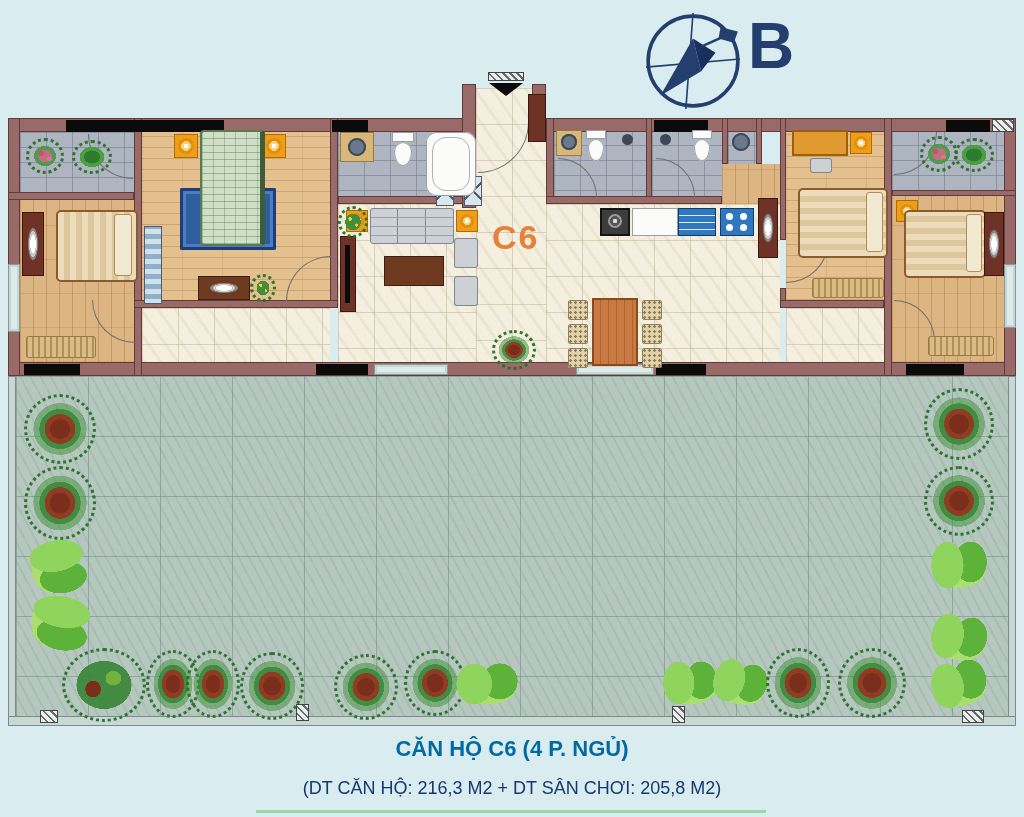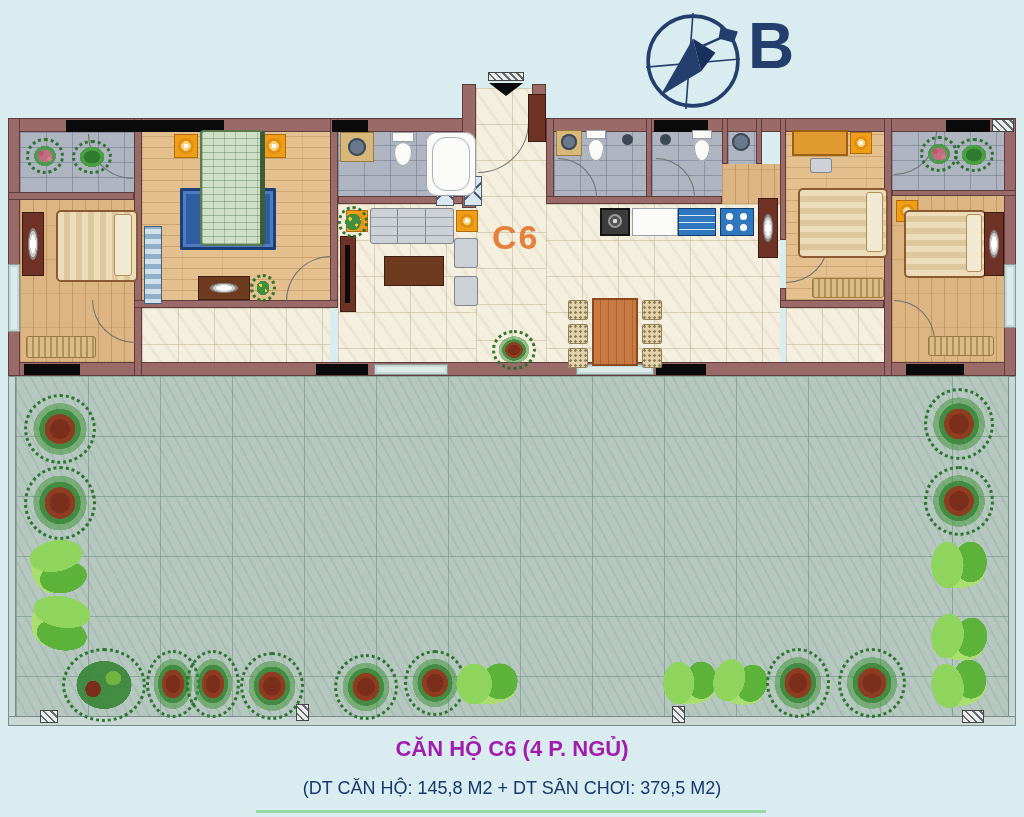--- a/index.html
+++ b/index.html
@@ -47,21 +47,21 @@
   .plant{position:absolute}
   .p-bush,.p-bushmix,.p-green,.p-flower,.p-yellow{border-radius:50%;border:3px dotted rgba(38,112,40,.95)}
   .p-bush{background:radial-gradient(closest-side,#7c2e1c 0 30%,#8f3d22 31% 46%,rgba(0,0,0,0) 47%),radial-gradient(closest-side,rgba(58,134,56,.92) 0 62%,rgba(70,150,62,.55) 63% 80%,rgba(0,0,0,0) 81%)}
   .p-bushmix{background:radial-gradient(closest-side at 36% 56%,#7c2e1c 0 27%,rgba(0,0,0,0) 28%),radial-gradient(closest-side at 62% 40%,#74b240 0 26%,rgba(0,0,0,0) 27%),radial-gradient(closest-side,rgba(58,134,56,.92) 0 70%,rgba(0,0,0,0) 71%)}
   .p-green{background:radial-gradient(closest-side,#2e7a2e 0 46%,#49a043 47% 72%,rgba(0,0,0,0) 73%)}
   .p-flower{background:radial-gradient(closest-side at 38% 42%,#c2556e 0 22%,rgba(0,0,0,0) 23%),radial-gradient(closest-side at 64% 60%,#d87a8c 0 20%,rgba(0,0,0,0) 21%),radial-gradient(closest-side,#c06f80 0 42%,#4f9a4f 43% 68%,rgba(0,0,0,0) 69%)}
   .p-yellow{background:radial-gradient(closest-side at 38% 38%,#f2d232 0 18%,rgba(0,0,0,0) 19%),radial-gradient(closest-side at 64% 62%,#f2ca32 0 16%,rgba(0,0,0,0) 17%),radial-gradient(closest-side,#3f8f3f 0 64%,rgba(0,0,0,0) 65%)}
   .p-fern{border:none;background:radial-gradient(ellipse closest-side at 30% 50%,#8fd45c 0 92%,rgba(0,0,0,0) 93%),radial-gradient(ellipse closest-side at 70% 44%,#5db23a 0 92%,rgba(0,0,0,0) 93%),radial-gradient(ellipse closest-side at 50% 64%,#aade6e 0 88%,rgba(0,0,0,0) 89%)}
   
   .c6{font-size:34px;font-weight:bold;color:#e5813a;letter-spacing:2px}
-  .title{width:100%;text-align:center;font-size:22px;font-weight:bold;color:#a21caf}
+  .title{width:100%;text-align:center;font-size:22px;font-weight:bold;color:#0369a1}
   .subtitle{width:100%;text-align:center;font-size:18px;color:#16386e}
   .bchar{font-size:64px;font-weight:800;color:#243e6e;line-height:1}
   .tri{width:0;height:0;border-left:17px solid rgba(0,0,0,0);border-right:17px solid rgba(0,0,0,0);border-top:13px solid #0b0b0b}
 </style>
 </head>
 <body>
 
 <div class="scene">
 
   <svg class="abs" style="left:642px;top:10px" width="102" height="102" viewBox="0 0 100 100">
@@ -278,16 +278,16 @@
       <div class="plant p-flower" style="left: 26px; top: 138px; width: 32px; height: 30px;"></div>
       <div class="plant p-green" style="left: 72px; top: 140px; width: 34px; height: 28px;"></div>
       <div class="plant p-flower" style="left: 920px; top: 136px; width: 32px; height: 30px;"></div>
       <div class="plant p-green" style="left: 954px; top: 138px; width: 34px; height: 28px;"></div>
       <div class="plant p-bush" style="left: 492px; top: 330px; width: 38px; height: 34px;"></div>
       <div class="plant p-yellow" style="left: 338px; top: 206px; width: 24px; height: 26px;"></div>
       <div class="plant p-yellow" style="left: 250px; top: 274px; width: 20px; height: 22px;"></div>
     </div>
 
   <div class="abs title" style="left:0;top:736px">CĂN HỘ C6 (4 P. NGỦ)</div>
-  <div class="abs subtitle" style="left:0;top:778px">(DT CĂN HỘ: 145,8 M2   +   DT SÂN CHƠI: 379,5 M2)</div>
+  <div class="abs subtitle" style="left:0;top:778px">(DT CĂN HỘ: 216,3 M2   +   DT SÂN CHƠI: 205,8 M2)</div>
   <div class="abs" style="left:256px;top:810px;width:510px;height:3px;background:#9ad8a8"></div>
 
 </div>
 
 </body></html>

